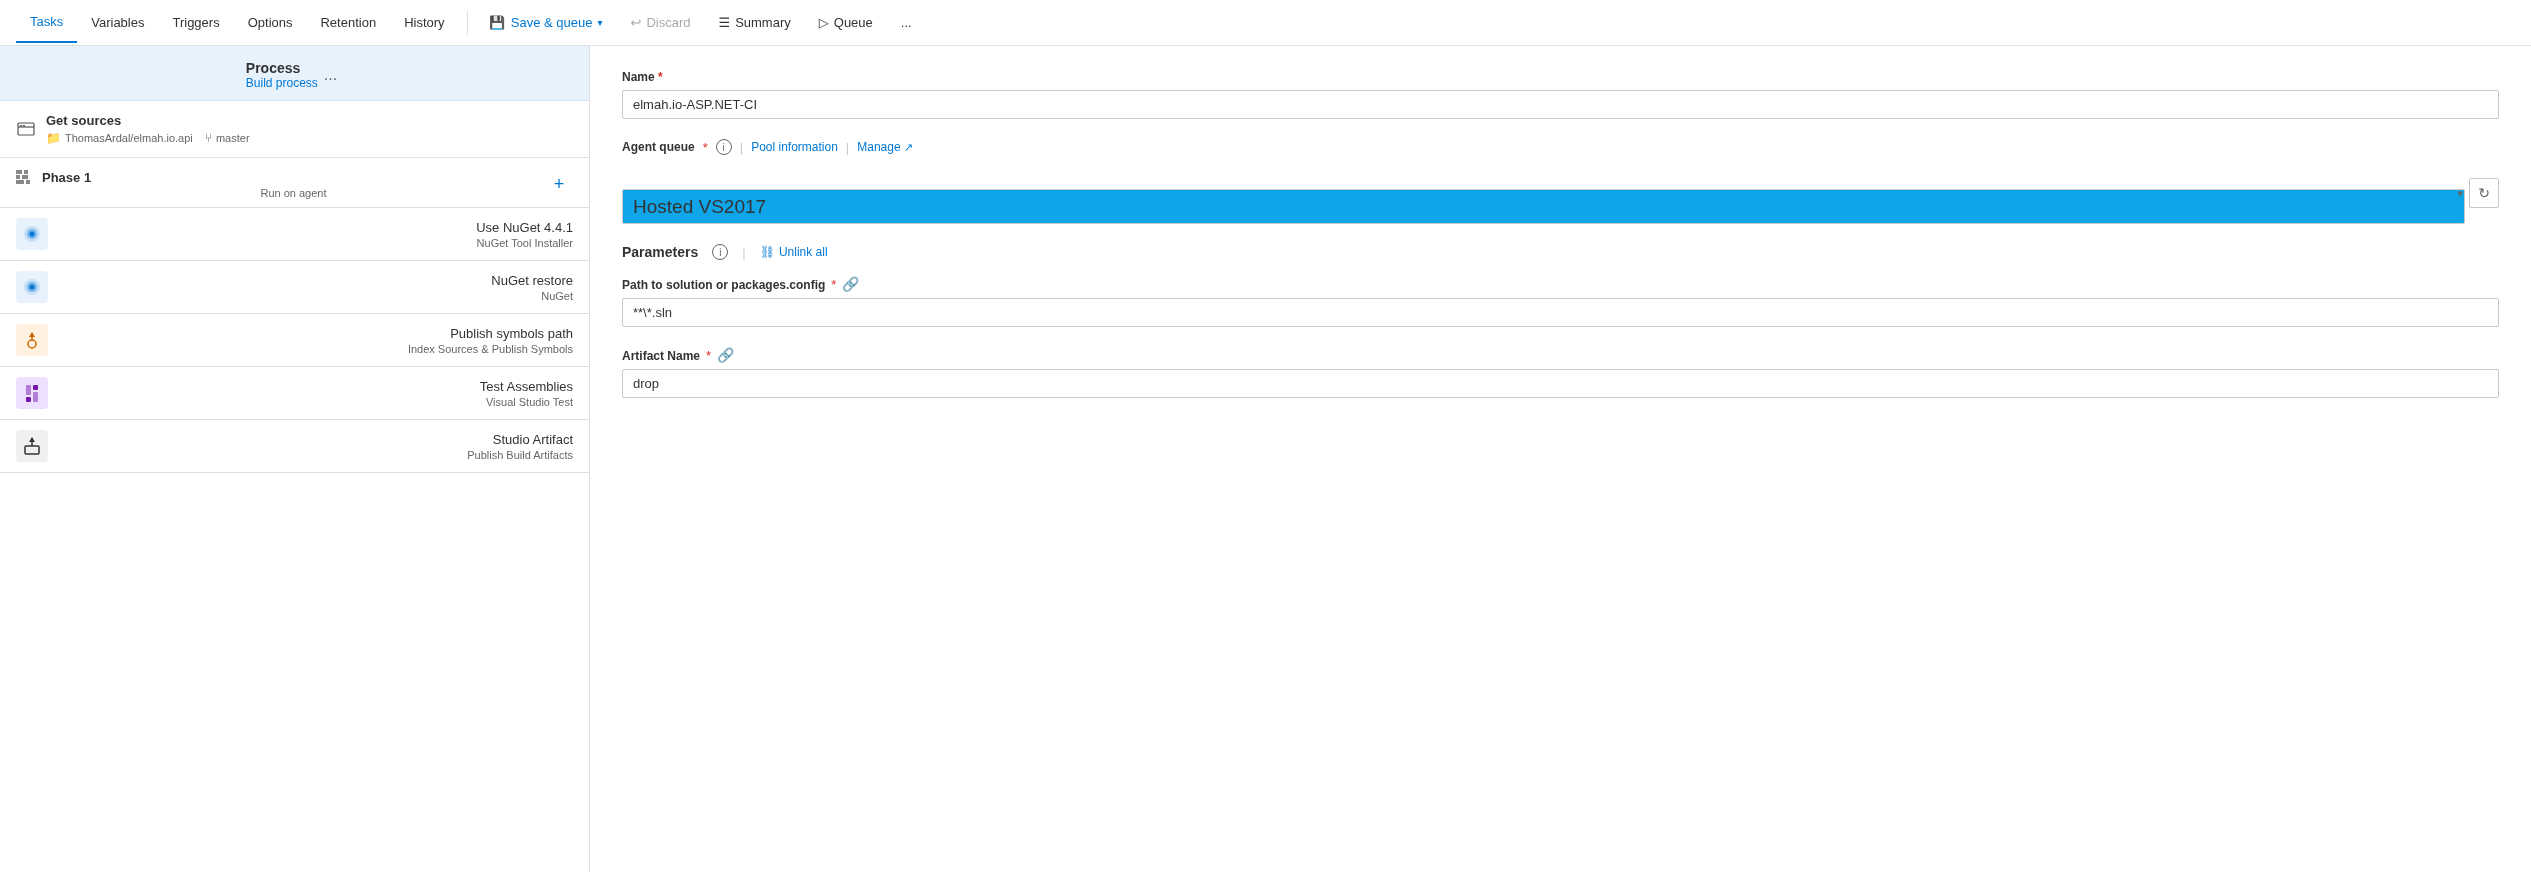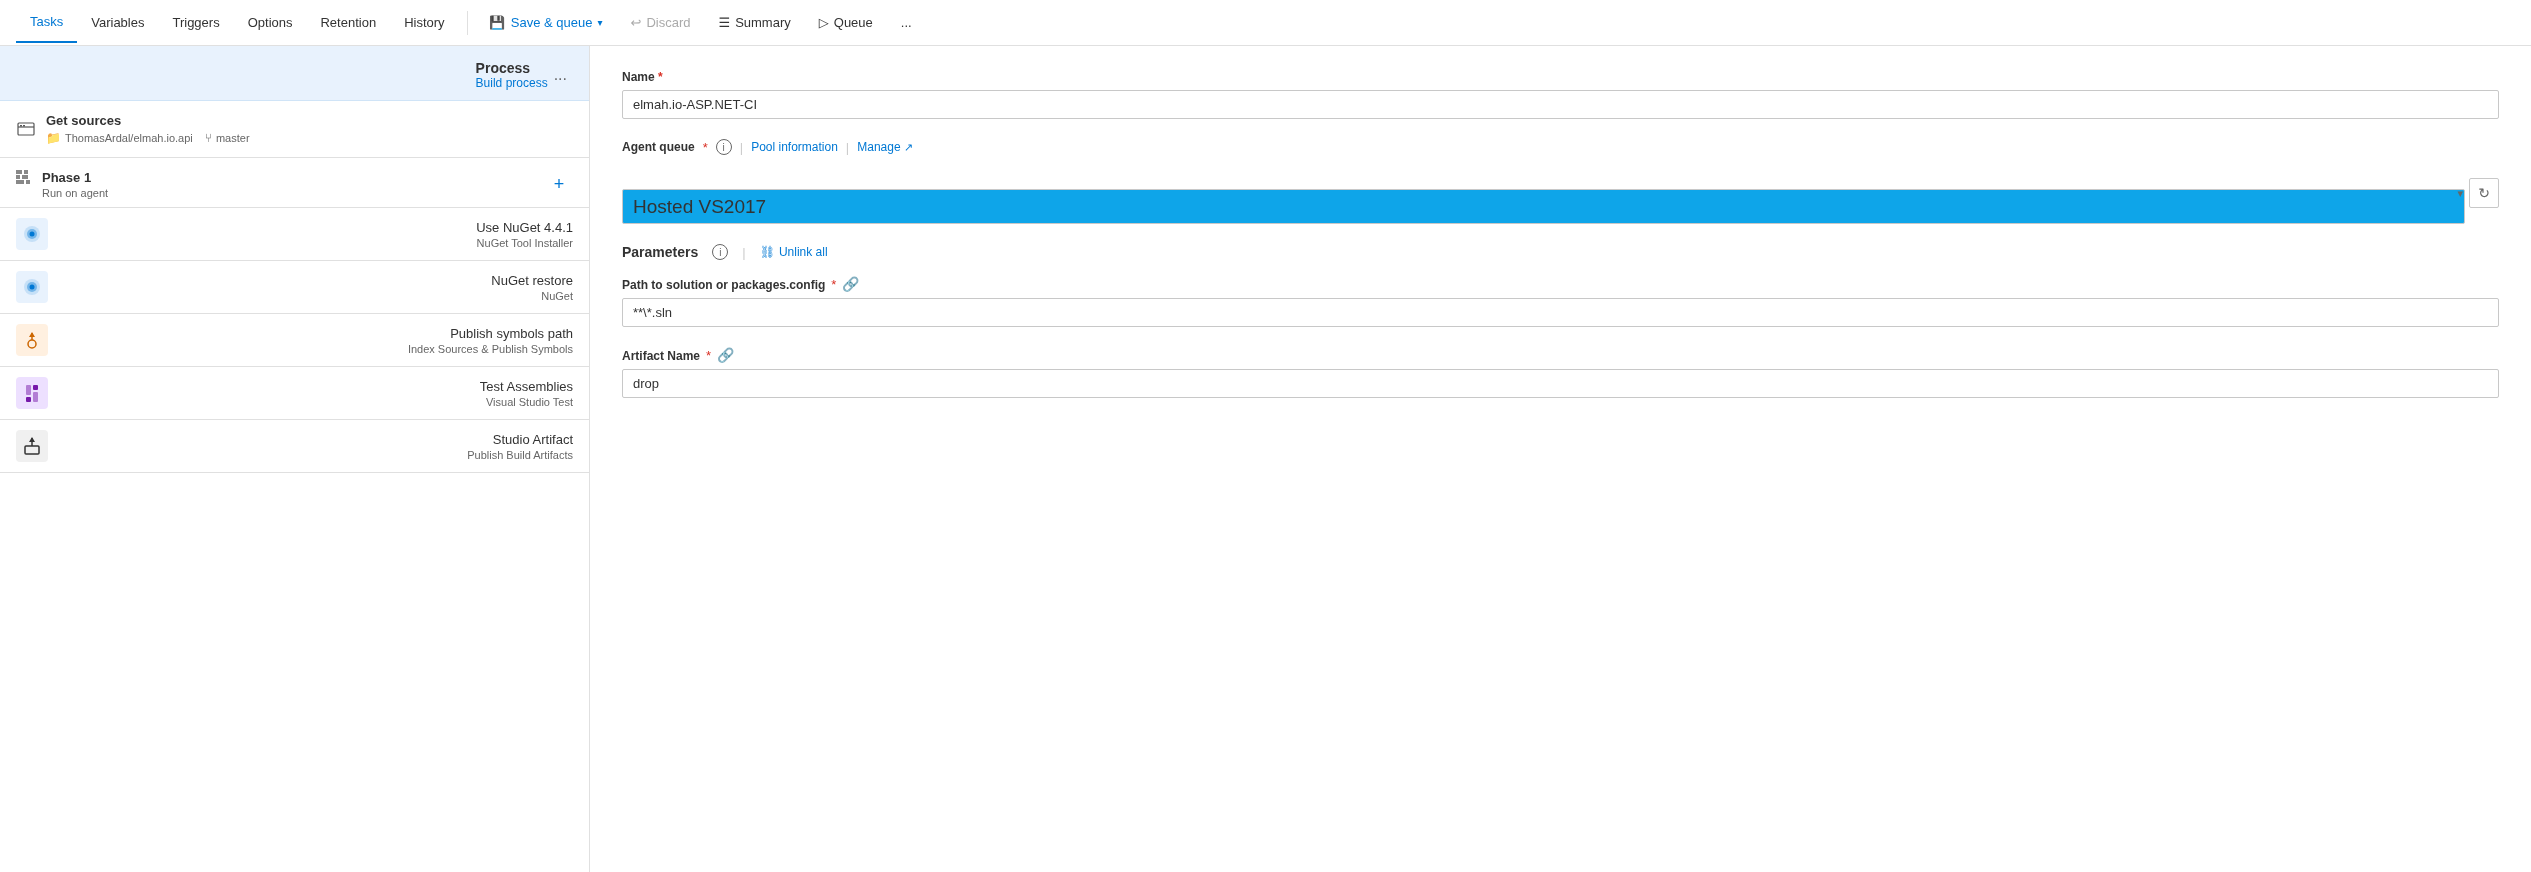--- a/index.html
+++ b/index.html
@@ -71,21 +71,21 @@
       min-width: 590px;
       border-right: 1px solid #e0e0e0;
       overflow-y: auto;
       background: #fff;
     }
 
     
     .process-header {
       display: flex;
       align-items: center;
-      justify-content: flex-end;
+      justify-content: center;
       padding: 14px 16px 10px 16px;
       background: #e8f2fd;
       border-bottom: 1px solid #d0e4f7;
     }
     .process-title {
       font-size: 14px;
       font-weight: 600;
       color: #333;
     }
     .process-subtitle {
@@ -152,20 +152,21 @@
     .phase-title-area { flex: 1; }
     .phase-title {
       font-size: 13px;
       font-weight: 600;
       color: #333;
     }
     .phase-subtitle {
       font-size: 11px;
       color: #666;
       margin-top: 2px;
+      text-align: center;
     }
     .add-btn {
       width: 28px;
       height: 28px;
       background: transparent;
       border: none;
       cursor: pointer;
       font-size: 18px;
       color: #0078d4;
       display: flex;

